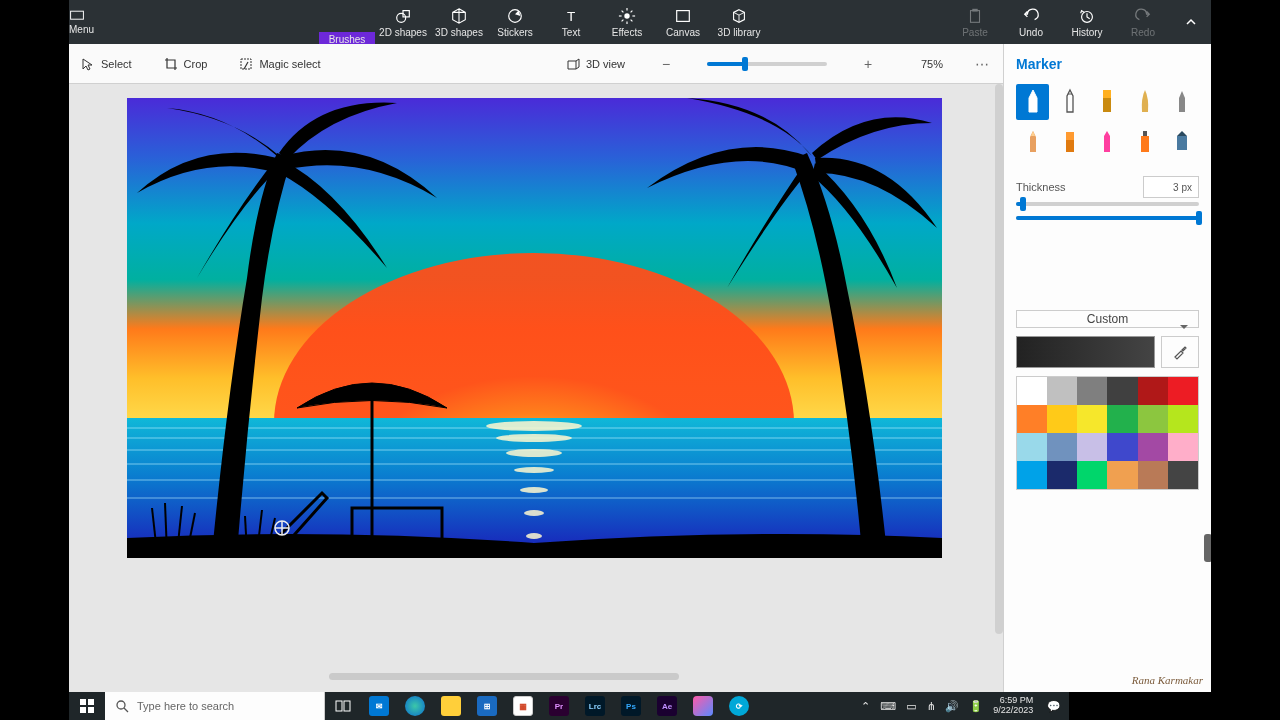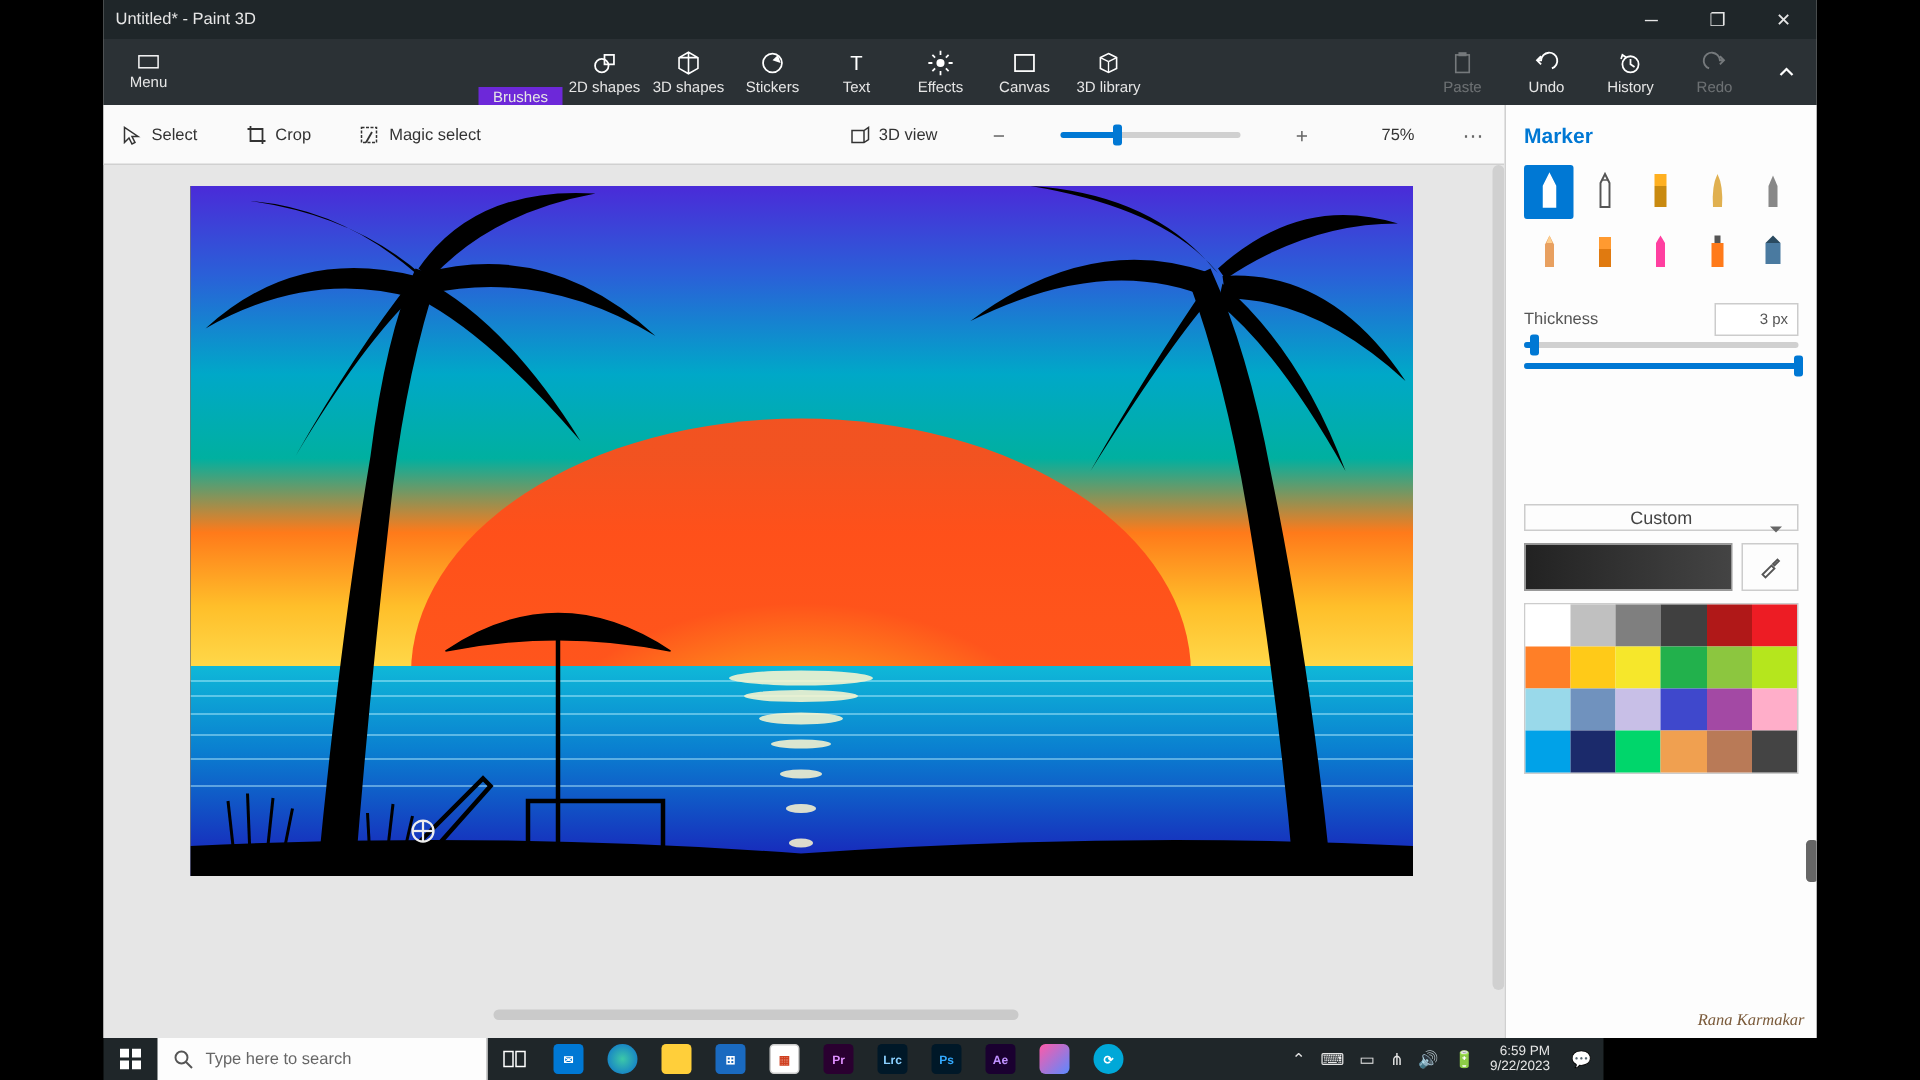--- a/index.html
+++ b/index.html
@@ -6,21 +6,21 @@
 body { background: #000; width: 1280px; height: 720px; overflow: hidden; position: relative; }
 .app-window { position: absolute; left: 69px; top: 0; width: 1142px; height: 692px; background: #e6e6e6; display: flex; flex-direction: column; }
 
 
 .titlebar { height: 26px; background: #1f2629; display: flex; align-items: center; padding-left: 8px; color: #e6e6e6; font-size: 11px; }
 .titlebar .spacer { flex: 1; }
 .win-btn { width: 44px; height: 26px; display: flex; align-items: center; justify-content: center; color: #e6e6e6; font-size: 12px; }
 
 
 .cmdbar { height: 44px; background: #2b3135; display: flex; align-items: stretch; color: #e6e6e6; }
-.menu-btn { width: 60px; display: flex; flex-direction: column; align-items: center; justify-content: center; font-size: 10px; gap: 2px; }
+.menu-btn { width: 60px; display: flex; flex-direction: column; justify-content: center; font-size: 10px; gap: 2px; }
 .menu-btn svg { width: 16px; height: 12px; }
 .toolbtn { width: 56px; display: flex; flex-direction: column; align-items: center; justify-content: center; font-size: 10px; gap: 2px; position: relative; }
 .toolbtn.active { background: #6d28d9; margin-top: 32px; }
 .toolbtn svg { width: 18px; height: 18px; }
 .toolbtn.disabled { opacity: 0.35; }
 .cmdbar .gap { flex: 1; }
 .expand-btn { width: 40px; display: flex; align-items: center; justify-content: center; }
 
 
 .subbar { height: 40px; background: #fafafa; border-bottom: 1px solid #d0d0d0; display: flex; align-items: center; padding: 0 12px; gap: 32px; color: #333; font-size: 11px; }
@@ -77,27 +77,20 @@
 .clock { text-align: right; font-size: 9px; line-height: 1.1; padding-right: 4px; }
 
 
 .panel-thumb { position: absolute; right: -1px; top: 490px; width: 8px; height: 28px; background: #666; border-radius: 3px; }
 </style>
 </head>
 <body>
 
 <div class="app-window">
 
-  <div class="titlebar">
-    <span>Untitled* - Paint 3D</span>
-    <div class="spacer"></div>
-    <div class="win-btn">─</div>
-    <div class="win-btn">❐</div>
-    <div class="win-btn">✕</div>
-  </div>
 
   <div class="cmdbar">
     <div class="menu-btn">
       <svg viewBox="0 0 20 14">
           <rect x="2" y="1" width="16" height="10" fill="none" stroke="#fff" stroke-width="1.2"></rect>
         </svg>
       <span>Menu</span>
     </div>
     <div style="width:190px"></div>
     <div class="toolbtn active">

